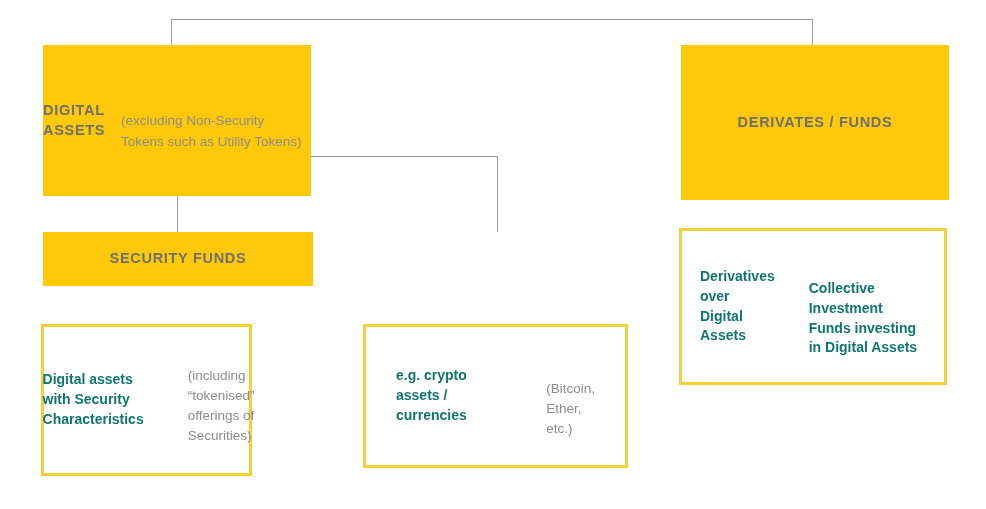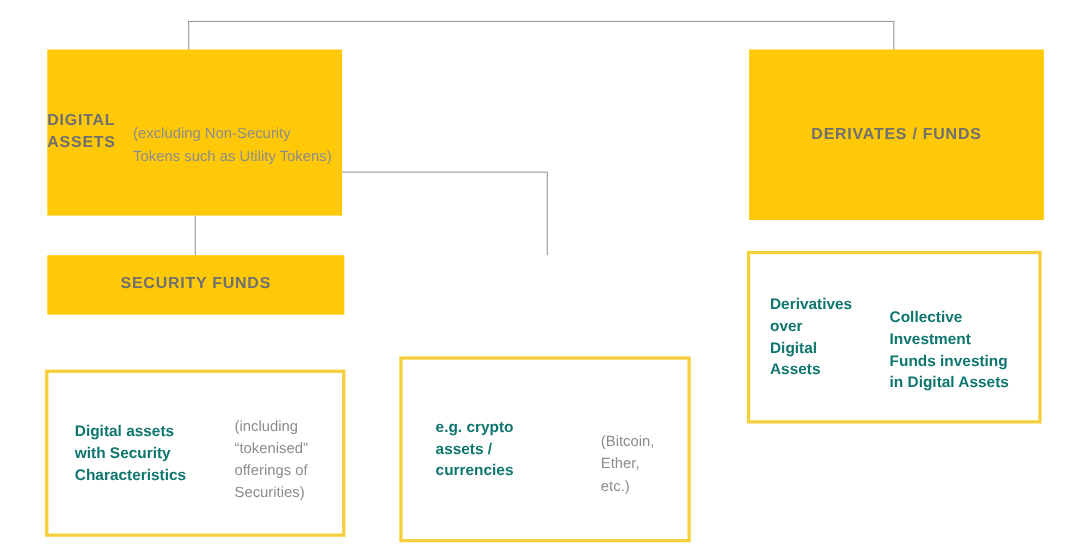--- a/index.html
+++ b/index.html
@@ -107,23 +107,23 @@
   <div class="node filled" id="node-security-tokens" style="left:43px; top:232px; width:270px; height:54px;">
     <div class="title">SECURITY FUNDS</div>
   </div>
 
 
   <div class="node outlined" id="node-derivatives-detail" style="left:679px; top:228px; width:268px; height:157px;">
     <div class="body-bold">Derivatives over Digital Assets</div>
     <div class="body-bold second">Collective Investment Funds investing in Digital Assets</div>
   </div>
 
-  <div class="node outlined" id="node-security-tokens-detail" style="left:41px; top:336px; width:273px; height:152px;">
+  <div class="node outlined" id="node-security-tokens-detail" style="left:41px; top:324px; width:211px; height:152px;">
     <div class="body-bold">Digital assets with Security Characteristics</div>
     <div class="sub">(including “tokenised” offerings of Securities)</div>
   </div>
 
-  <div class="node outlined" id="node-crypto-assets-detail" style="left:363px; top:324px; width:265px; height:169px;">
+  <div class="node outlined" id="node-crypto-assets-detail" style="left:363px; top:324px; width:265px; height:144px;">
     <div class="body-bold">e.g. crypto assets / currencies</div>
     <div class="sub">(Bitcoin, Ether, etc.)</div>
   </div>
 
 </div>
 
 </body></html>

